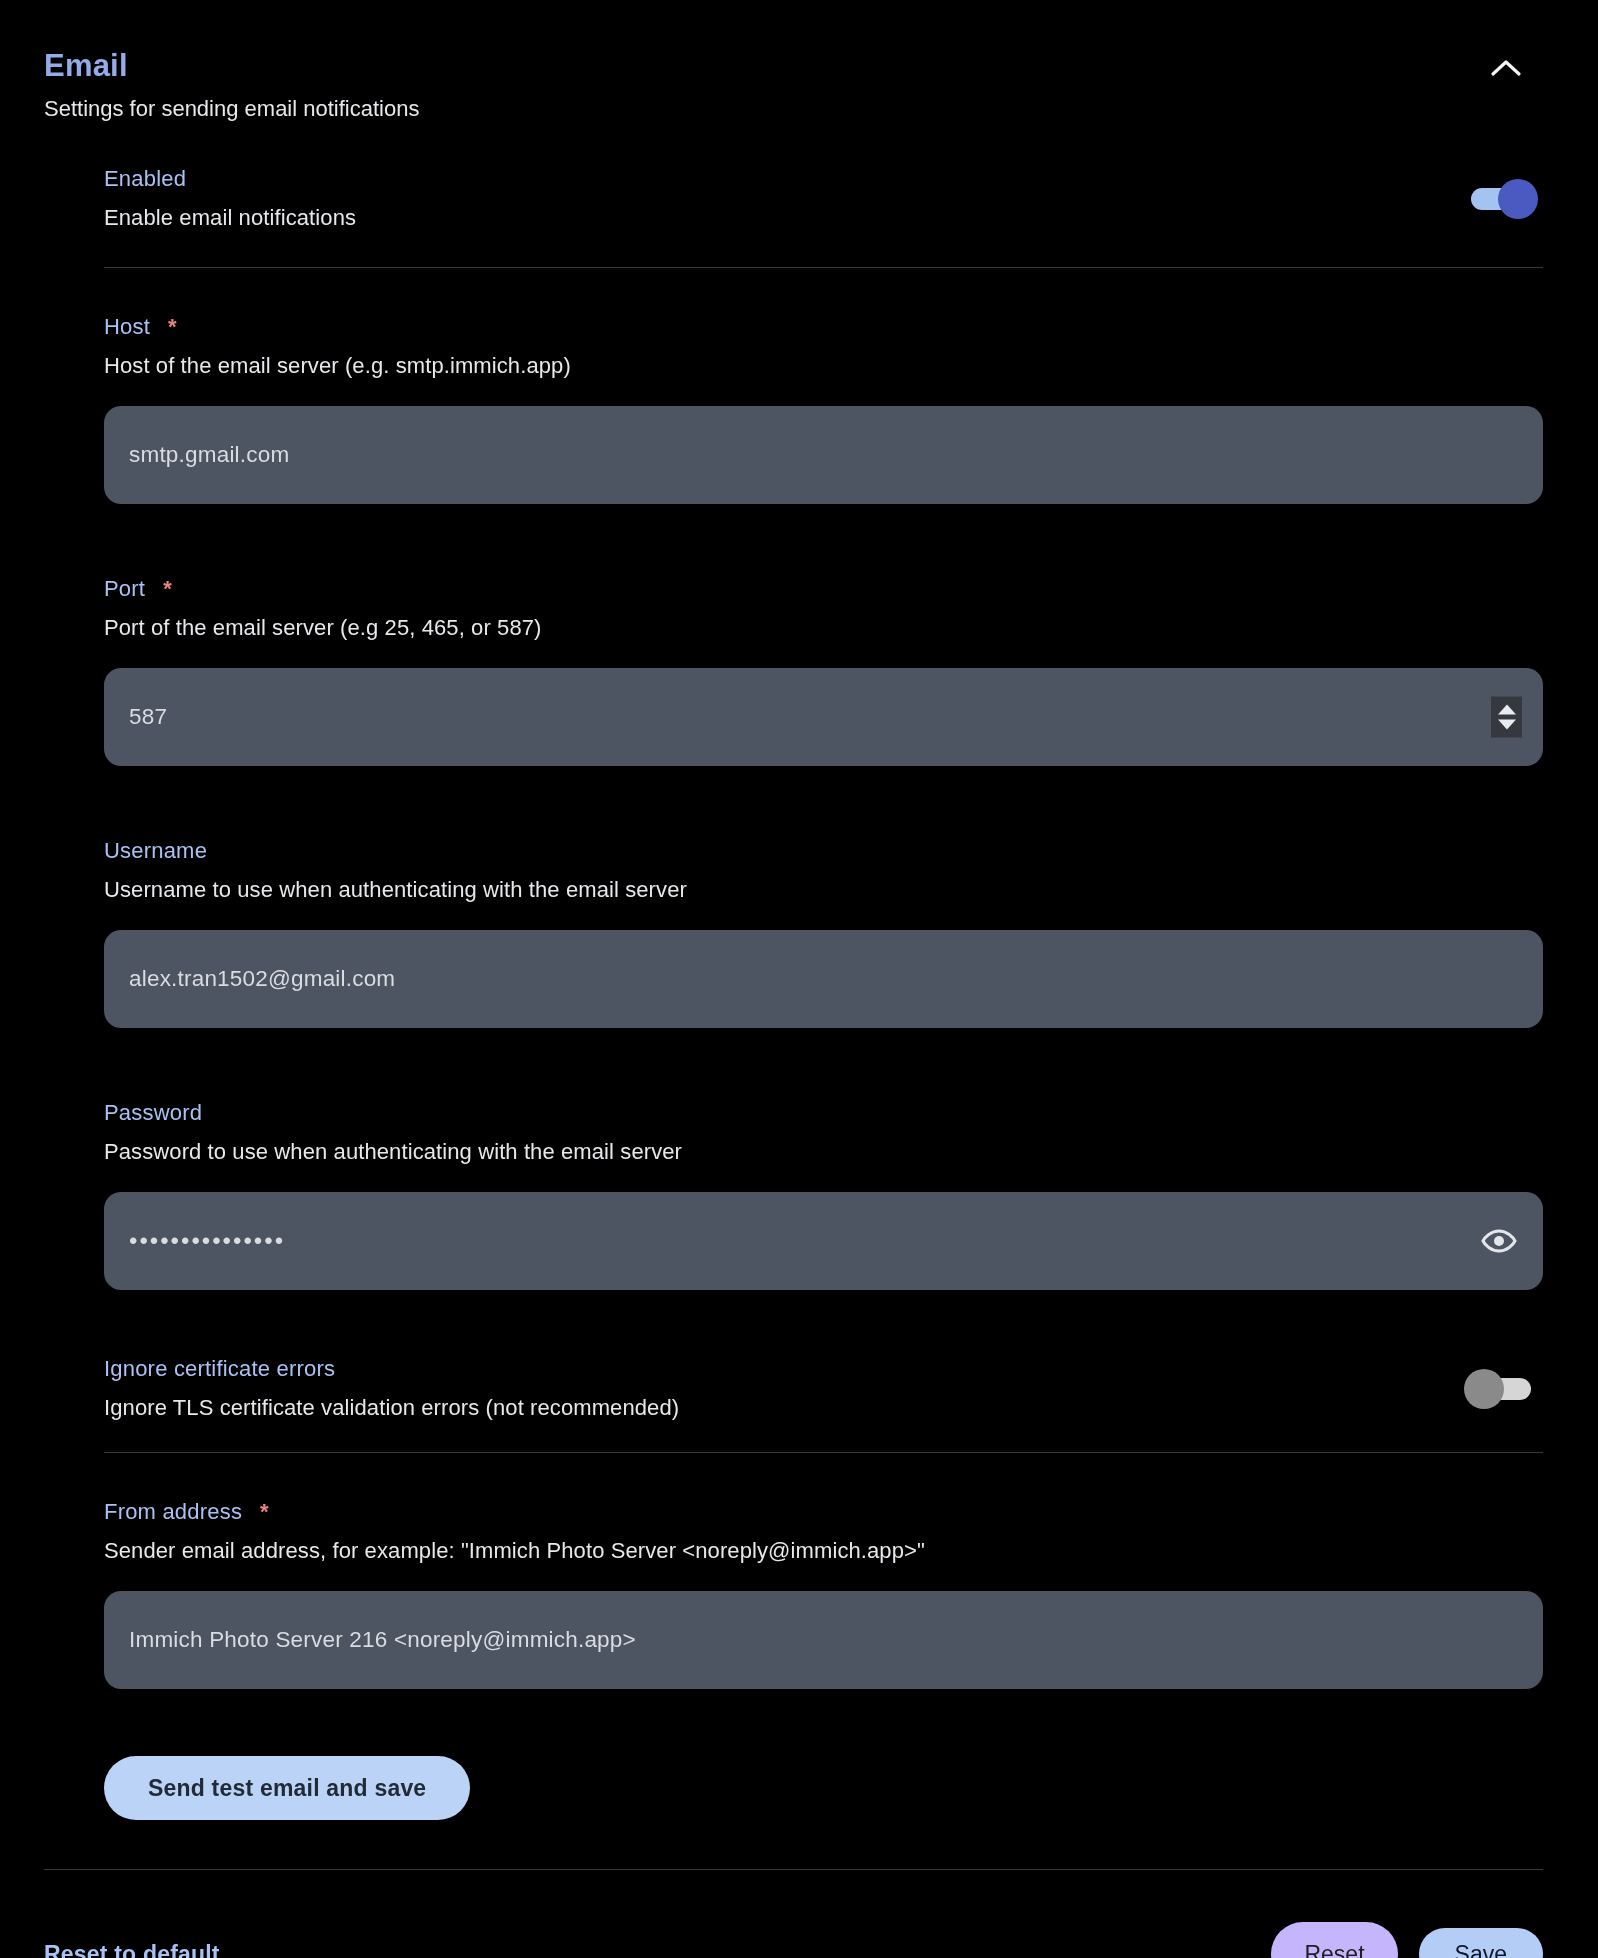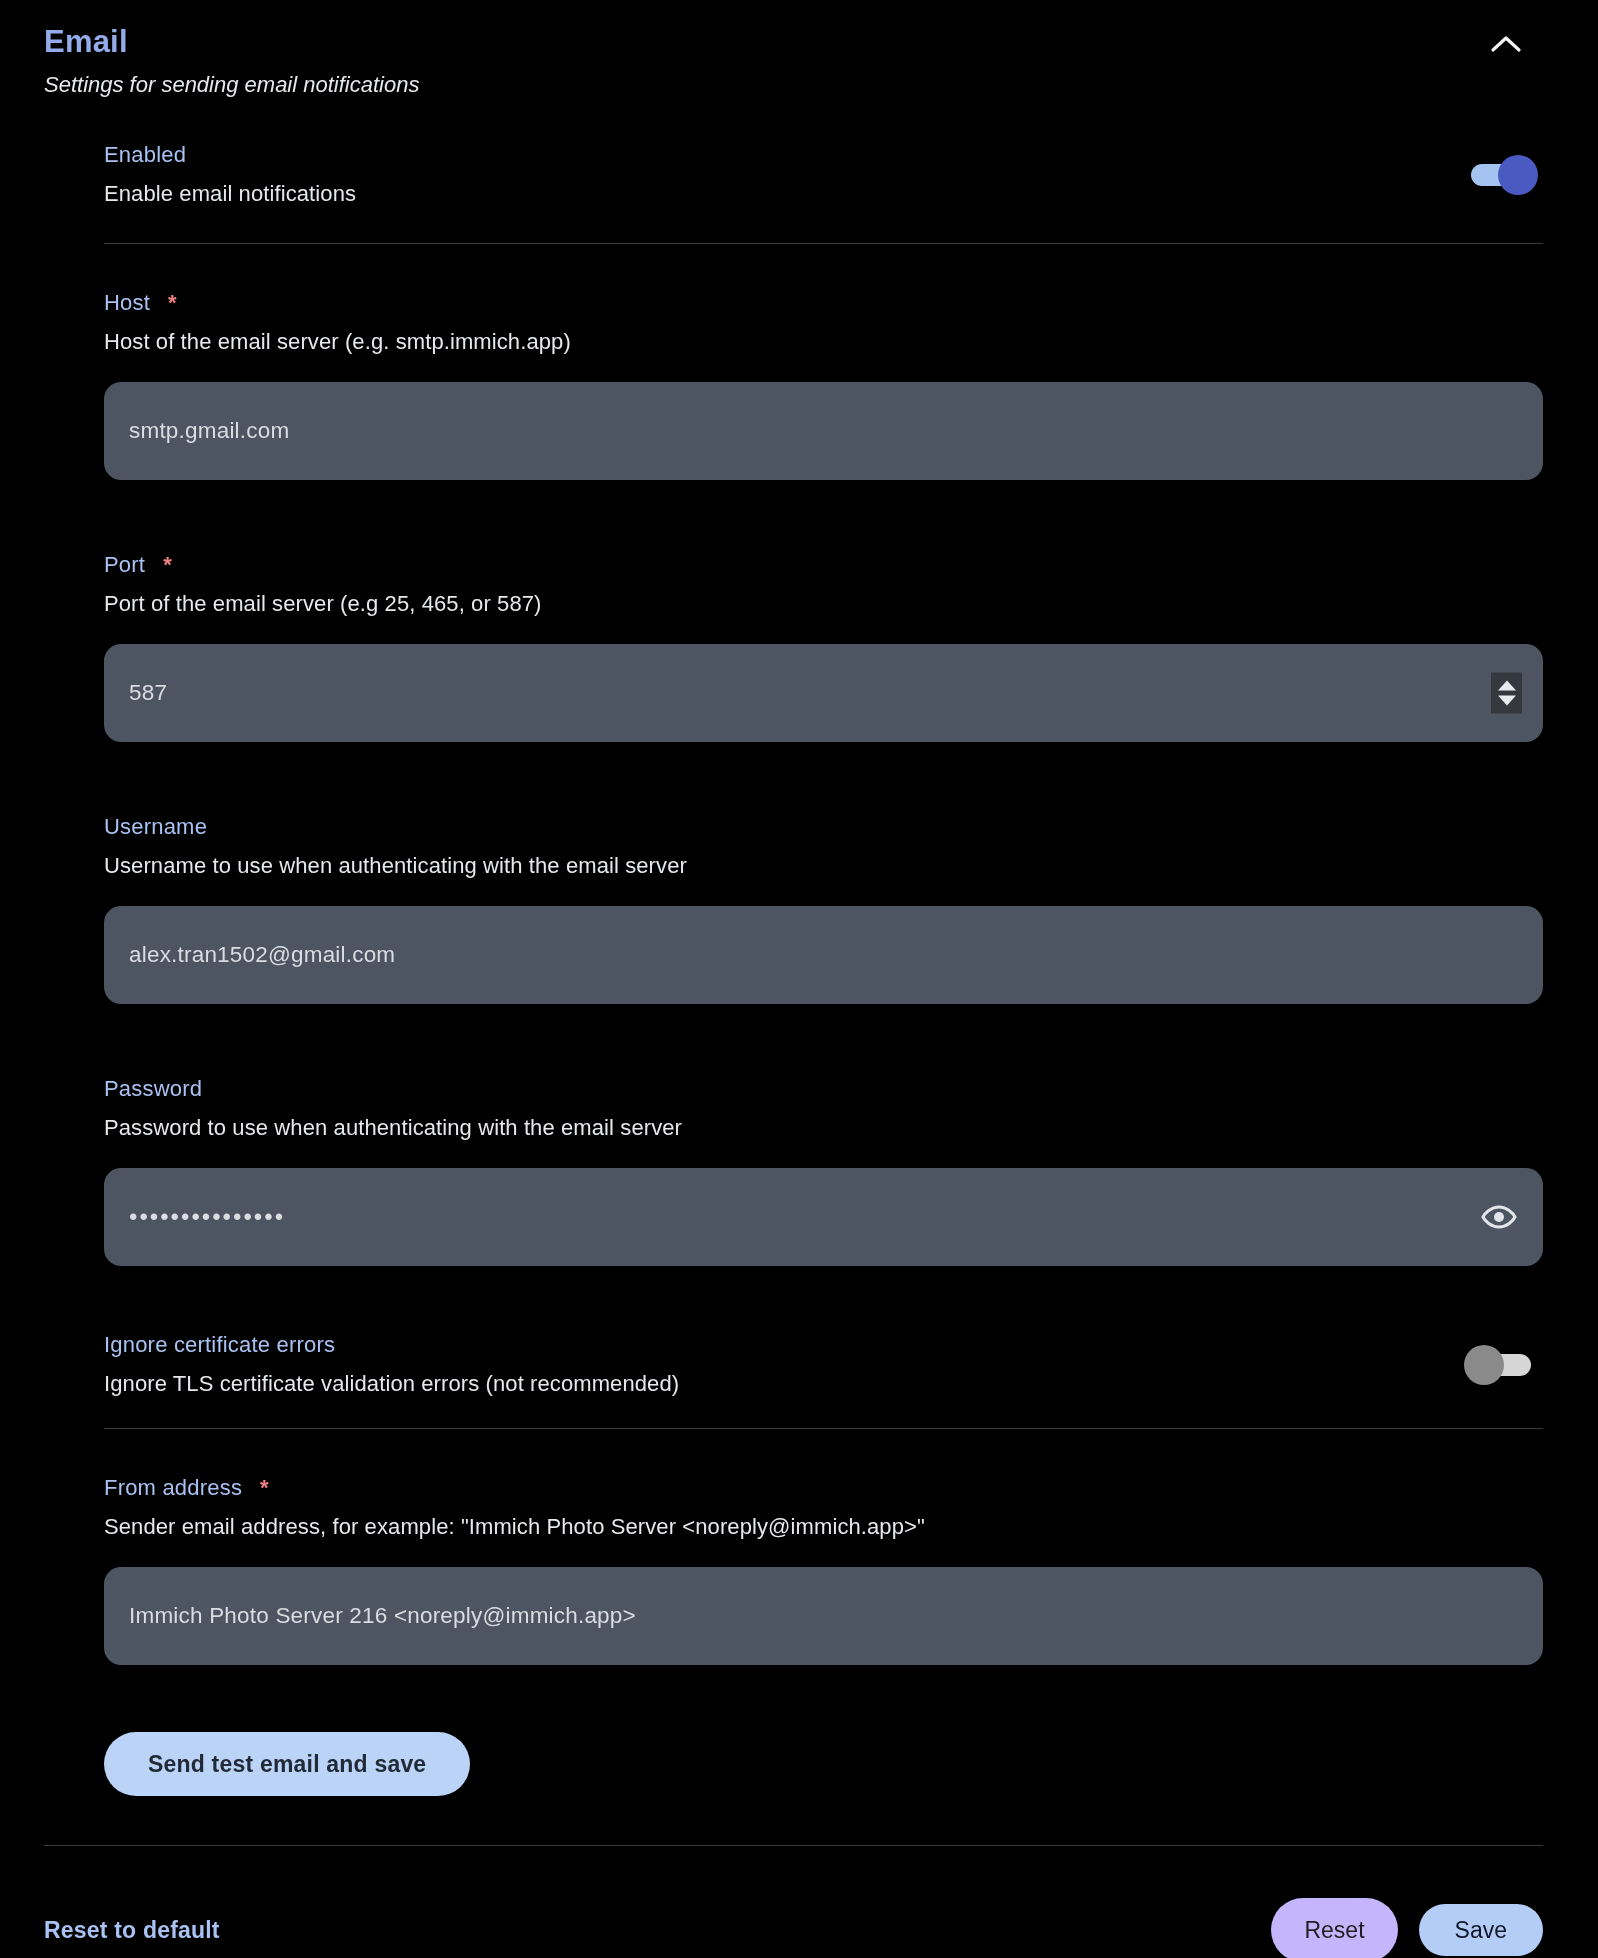--- a/index.html
+++ b/index.html
@@ -4,28 +4,28 @@
 <style>
   * { box-sizing: border-box; }
   html,body { margin:0; padding:0; background:#000; }
   body {
     font-family: "Liberation Sans", sans-serif;
     color:#e6e8eb;
     -webkit-font-smoothing: antialiased;
   }
   .panel {
     width:1598px; height:1958px;
-    padding:20px 55px 0 44px;
+    padding:44px 55px 0 44px;
     position:relative;
     background:#000;
   }
   
   .header-row { display:flex; justify-content:space-between; align-items:flex-start; }
   .page-title { font-size:31px; font-weight:700; color:#93abe9; letter-spacing:.2px; margin:4px 0 0 0; }
-  .page-subtitle { font-size:22px; color:#e6e8eb; margin-top:12px;font-style:italic; }
+  .page-subtitle { font-size:22px; color:#e6e8eb; margin-top:12px; }
   .collapse-btn { background:none; border:none; cursor:pointer; padding:6px; margin:8px 14px 0 0; }
   .collapse-btn svg { display:block; }
 
   .content { margin-left:60px; }
 
   .field-label-row { display:flex; align-items:baseline; gap:18px; }
   .field-label { font-size:22px; font-weight:400; color:#a9c2f3; letter-spacing:.2px; }
   .required-star { font-size:22px; font-weight:700; color:#ef8080; }
   .field-desc { font-size:22px; color:#e6e8eb; margin-top:13px; letter-spacing:.1px; }
 

